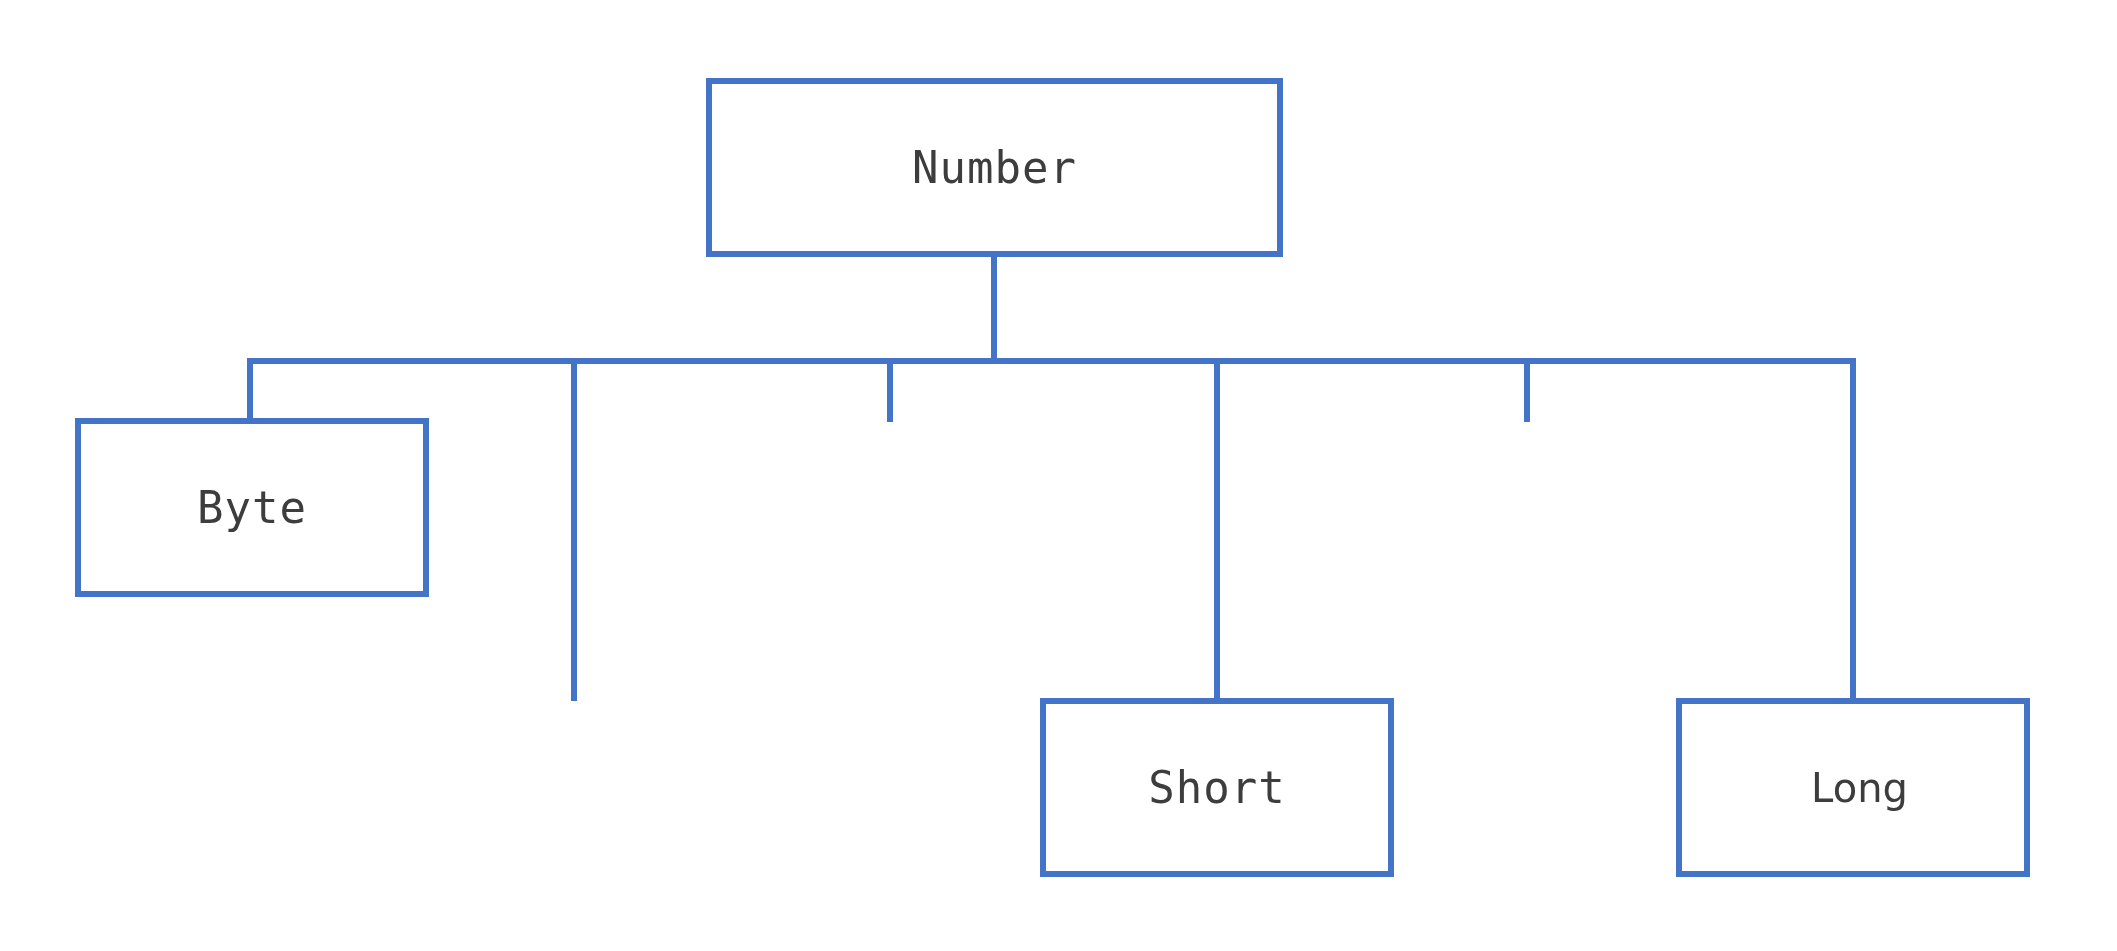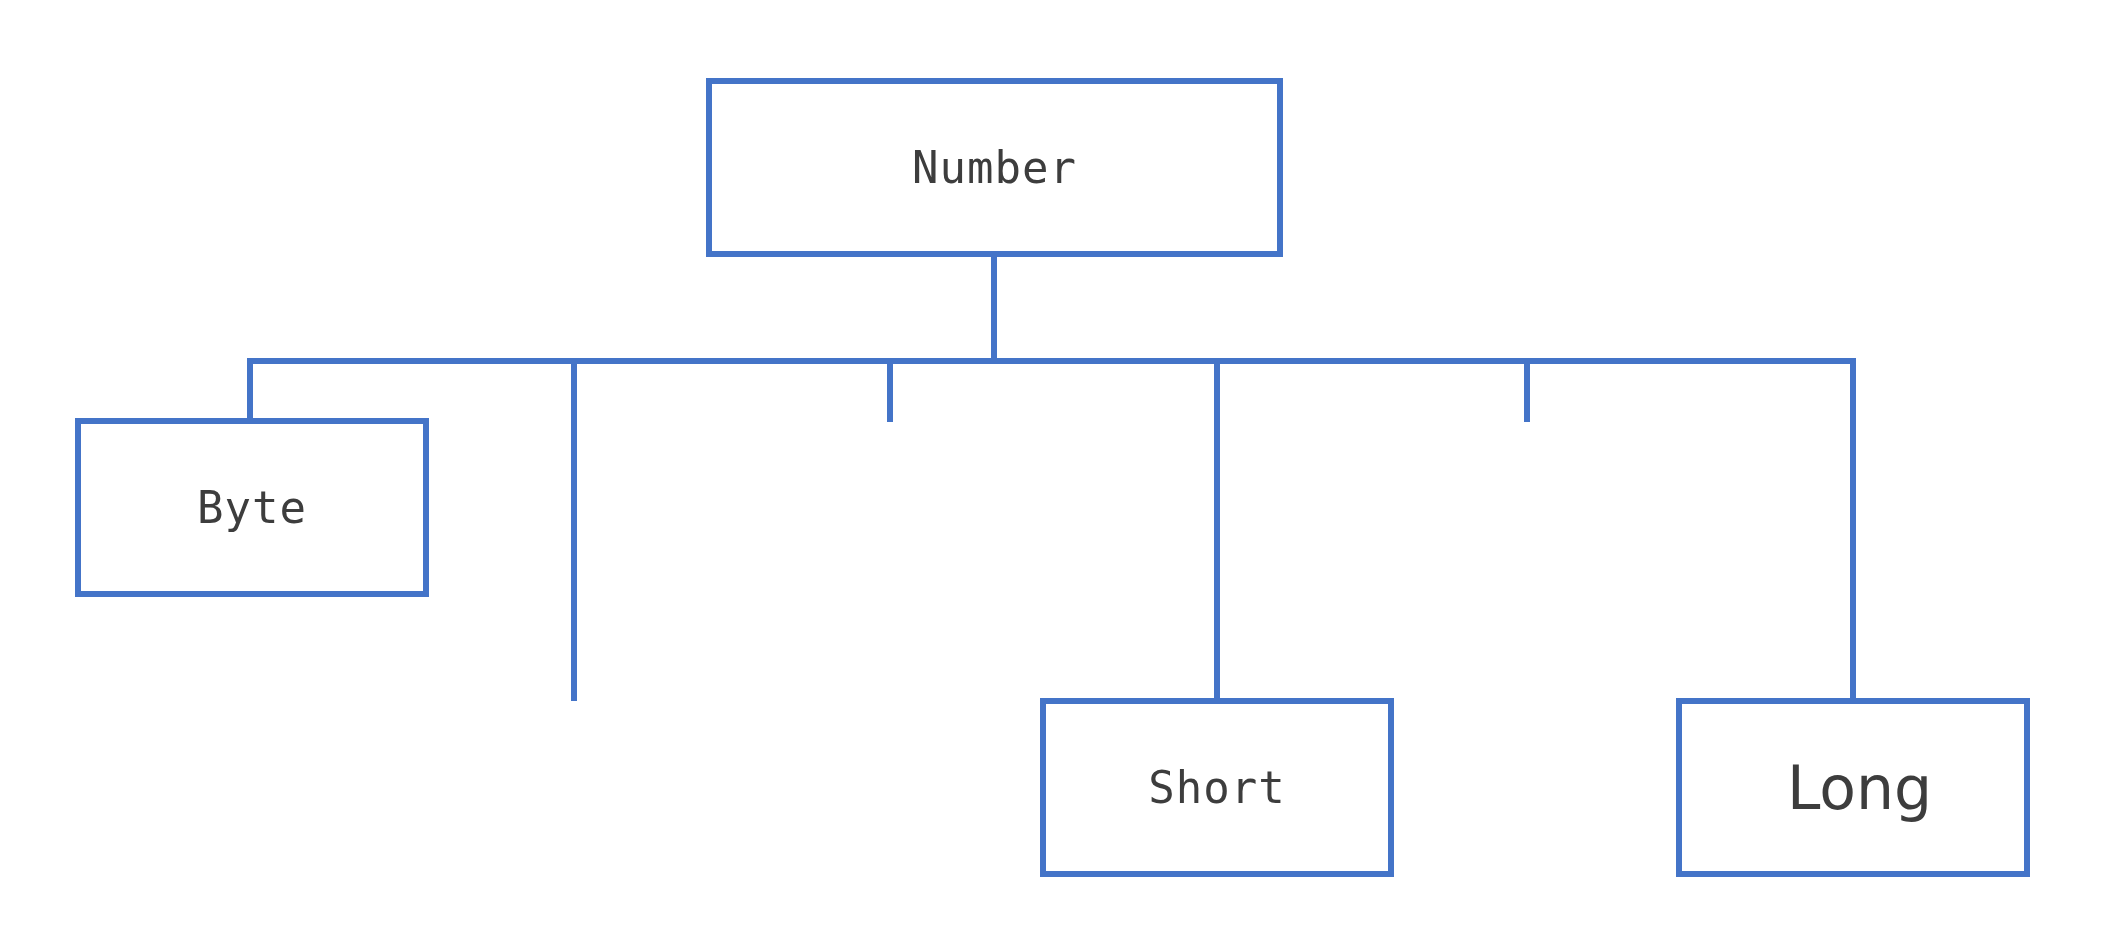--- a/index.html
+++ b/index.html
@@ -32,21 +32,21 @@
     background: var(--bg);
     display: flex;
     align-items: center;
     justify-content: center;
     color: var(--ink);
     font-size: 44px;
     letter-spacing: 1px;
   }
   .node.sans {
     font-family: "DejaVu Sans", "Liberation Sans", sans-serif;
-    font-size: 60px;
+    font-size: 40px;
     letter-spacing: 0;
     padding-left: 13px;
   }
 </style>
 </head>
 <body>
 
 <div class="canvas">
 
   <div class="conn" style="left:991px;  top:255px; width:6px;    height:106px;"></div>

